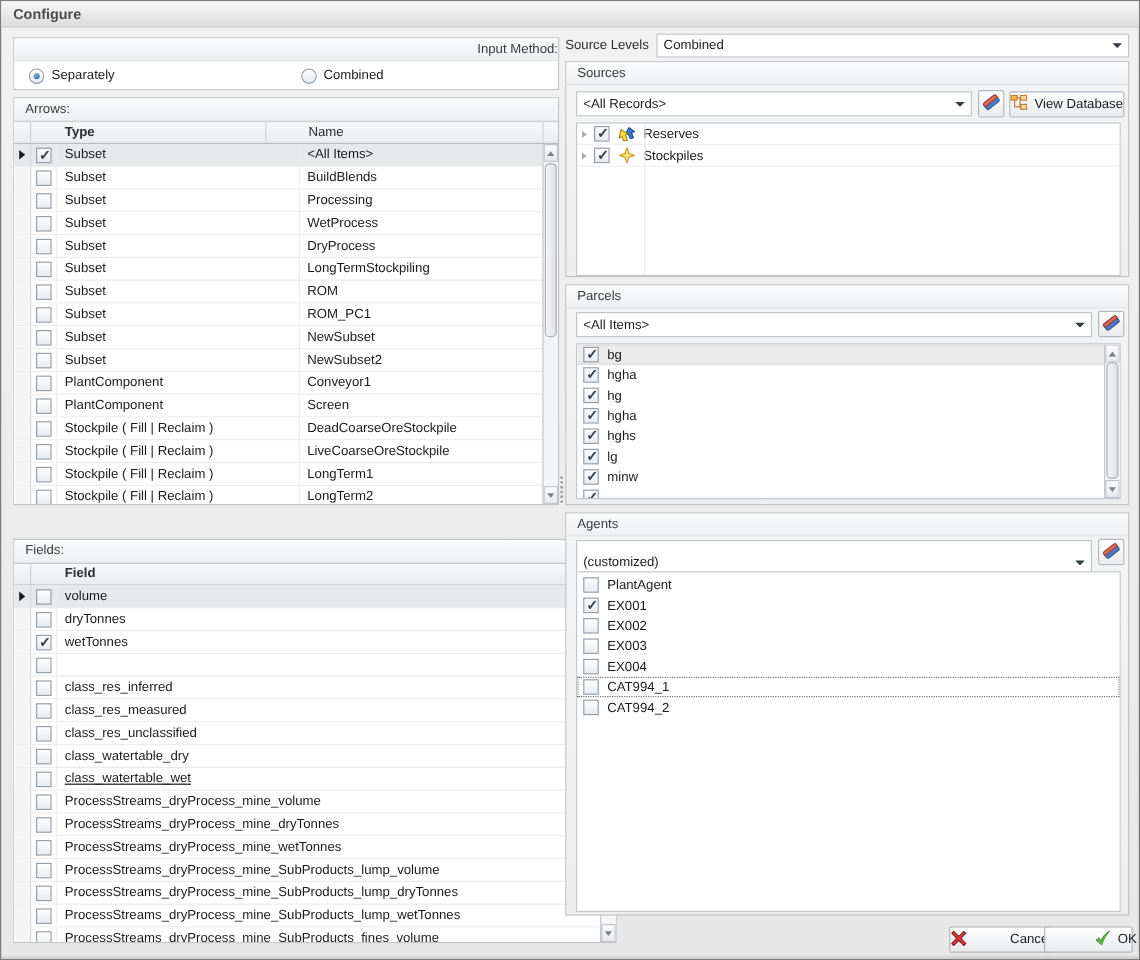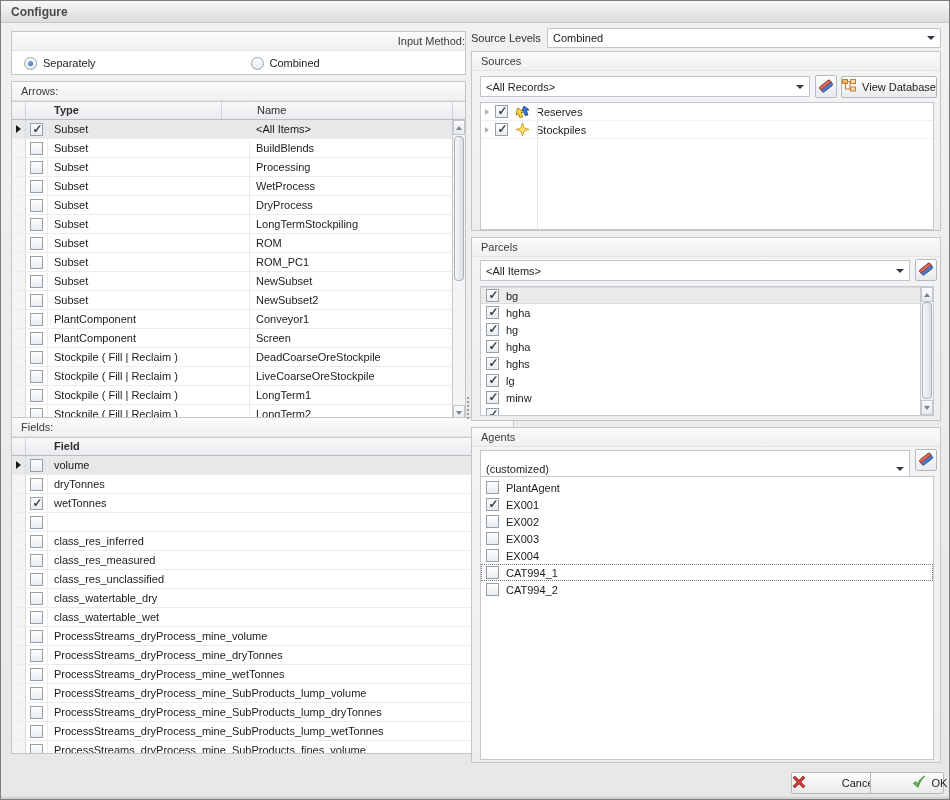--- a/index.html
+++ b/index.html
@@ -257,21 +257,21 @@
           </div>
         </div>
       <div class="sbar" style="top:18px; bottom:0;">
         <div class="sb-btn sb-up"></div>
         <div class="sb-thumb" style="top:16px; height:145px;"></div>
         <div class="sb-btn sb-dn"></div>
       </div>
     </div>
   </div>
 
-  <div class="grp" style="left:10px; top:416px; width:503px; height:337px;">
+  <div class="grp" style="left:10px; top:448px; width:503px; height:337px;">
     <div class="grp-cap">Fields:</div>
     <div class="grid">
       <div class="g-head">
         <div class="h-ind"></div>
         <div class="h-main" style="border-right:none;">Field</div>
         <div class="h-sb" style="border-left:1px solid #cfd2d6;"></div>
       </div>
       <div class="g-body">
           <div class="g-row sel">
             <div class="c-ind">
@@ -328,21 +328,21 @@
             <div class="c-chk">
               <span class="cb"></span>
             </div>
             <div class="c-main" style="border-right: none;">class_watertable_dry</div>
           </div>
           <div class="g-row">
             <div class="c-ind"></div>
             <div class="c-chk">
               <span class="cb"></span>
             </div>
-            <div class="c-main" style="border-right: none;">class_watertable_wet</div>
+            <div class="c-main" style="border-right: none; text-decoration: underline;">class_watertable_wet</div>
           </div>
           <div class="g-row">
             <div class="c-ind"></div>
             <div class="c-chk">
               <span class="cb"></span>
             </div>
             <div class="c-main" style="border-right: none;">ProcessStreams_dryProcess_mine_volume</div>
           </div>
           <div class="g-row">
             <div class="c-ind"></div>

